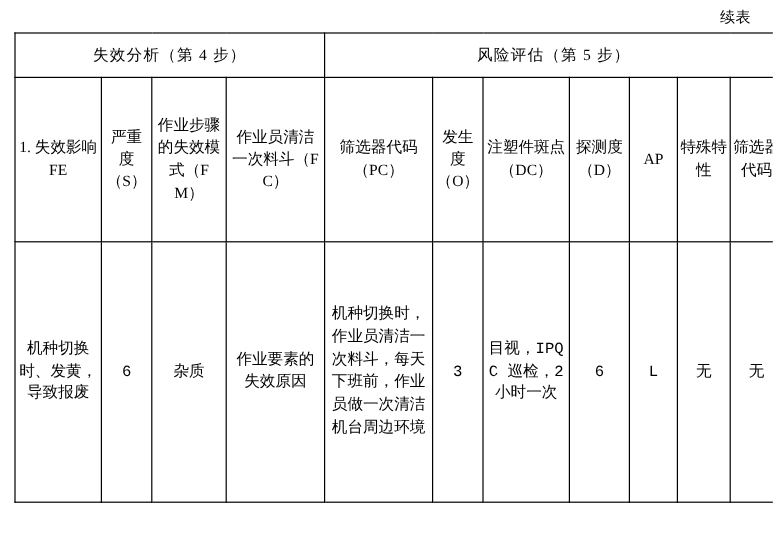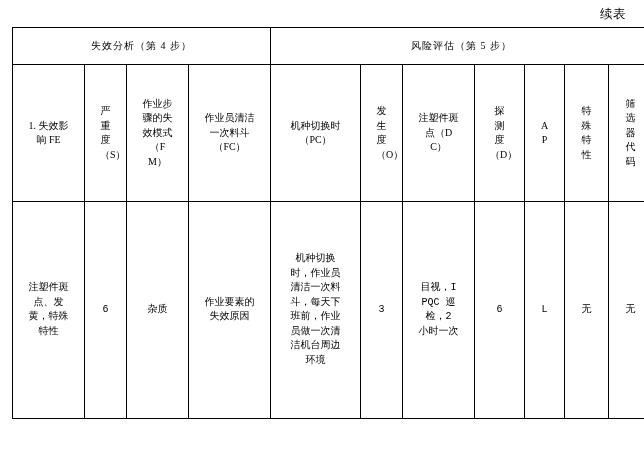--- a/index.html
+++ b/index.html
@@ -33,23 +33,23 @@
     top: 27px;
     left: 12px;
     width: 620px;
     border-collapse: collapse;
     table-layout: fixed;
   }
   table.fmea td {
     border: 1px solid #000000;
     text-align: center;
     vertical-align: middle;
-    font-size: 10px;
+    font-size: 13px;
     line-height: 1.45;
-    padding: 2px 15px;
+    padding: 2px 2px;
     word-break: break-all;
   }
   .group-head {
     height: 32px;
     font-size: 13.5px;
     letter-spacing: 1px;
   }
   .col-head {
     height: 132px;
     font-size: 12.5px;
@@ -84,30 +84,30 @@
     <tbody>
       <tr>
         <td class="group-head" colspan="4">失效分析（第 4 步）</td>
         <td class="group-head" colspan="7">风险评估（第 5 步）</td>
       </tr>
       <tr>
         <td class="col-head">1. 失效影响 FE</td>
         <td class="col-head">严重度（S）</td>
         <td class="col-head">作业步骤的失效模式（FM）</td>
         <td class="col-head">作业员清洁一次料斗（FC）</td>
-        <td class="col-head">机种切换时（PC）</td>
+        <td class="col-head">筛选器代码（PC）</td>
         <td class="col-head">发生度（O）</td>
         <td class="col-head">注塑件斑点（DC）</td>
         <td class="col-head">探测度（D）</td>
         <td class="col-head">AP</td>
         <td class="col-head">特殊特性</td>
         <td class="col-head">筛选器代码</td>
       </tr>
       <tr class="data-row">
-        <td>注塑件斑点、发黄，特殊特性</td>
+        <td>机种切换时、发黄，导致报废</td>
         <td>6</td>
         <td>杂质</td>
         <td>作业要素的失效原因</td>
         <td>机种切换时，作业员清洁一次料斗，每天下班前，作业员做一次清洁机台周边环境</td>
         <td>3</td>
         <td>目视，IPQC 巡检，2 小时一次</td>
         <td>6</td>
         <td>L</td>
         <td>无</td>
         <td>无</td>

